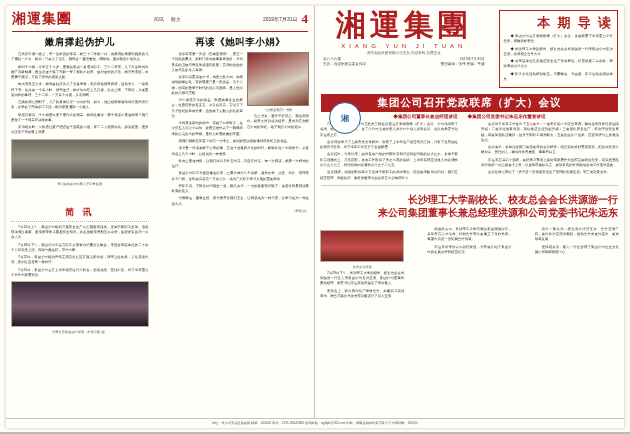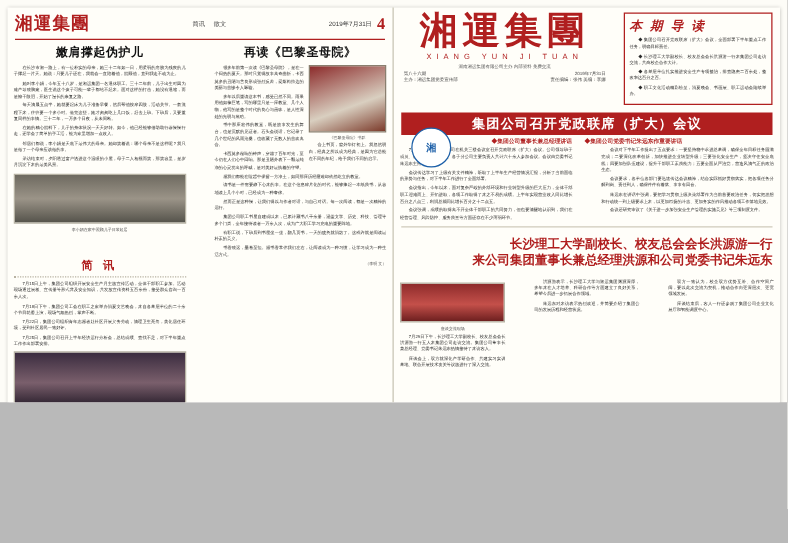--- a/index.html
+++ b/index.html
@@ -1,17 +1,17 @@
 <!DOCTYPE html>
 <html><head>
 <meta charset="utf-8">
 <style>
   html,body{margin:0;padding:0;background:#b9b9b9;}
   body{font-family:"Liberation Sans", sans-serif;}
-  #page{position:relative;width:630px;height:322px;background:#fdfcf7;overflow:hidden;}
+  #page{position:relative;width:630px;height:432px;background:#fdfcf7;overflow:hidden;}
   .sheet{position:absolute;top:6px;left:6px;width:618px;height:422px;background:#fffef9;box-shadow:0 0 3px rgba(0,0,0,.25);}
   
   .pageL{position:absolute;left:0;top:0;width:309px;height:422px;border-right:1px solid #c8c4b4;box-sizing:border-box;padding:0;}
   .pageR{position:absolute;left:309px;top:0;width:309px;height:422px;box-sizing:border-box;}
   .masthead{display:flex;align-items:center;height:22px;padding:2px 6px 0 6px;}
   .mast-title{font-family:"Liberation Serif",serif;font-weight:bold;font-size:14px;color:#b01f1f;letter-spacing:1px;}
   .mast-mid{flex:1;text-align:center;font-size:5px;color:#444;}
   .mast-date{font-size:5px;color:#333;padding-right:4px;}
   .mast-num{font-family:"Liberation Serif",serif;font-size:13px;color:#b01f1f;font-weight:bold;}
   .rule{height:1px;background:#b01f1f;margin:1px 6px 2px 6px;}
@@ -30,21 +30,21 @@
   .photo-grp{background:linear-gradient(180deg,#6e6a60,#9b9488 50%,#55534b);}
   .photo-red{background:linear-gradient(180deg,#8e2b2b,#c4504a 55%,#6d1f1f);}
   
   .r-mast{text-align:center;padding-top:4px;}
   .r-title{font-family:"Liberation Serif",serif;font-size:30px;font-weight:bold;color:#b01f1f;letter-spacing:4px;line-height:1;}
   .r-pinyin{font-size:6px;color:#b01f1f;letter-spacing:4px;margin-top:3px;}
   .r-sub{font-size:3.6px;color:#555;margin-top:2px;line-height:1.5;}
   .r-meta{display:flex;justify-content:space-between;font-size:3.6px;color:#444;padding:1px 8px 0;}
   .logo{position:absolute;left:14px;top:96px;width:30px;height:30px;border-radius:50%;border:1.5px solid #1c5fa8;display:flex;align-items:center;justify-content:center;color:#1c5fa8;font-size:8px;font-family:"Liberation Serif",serif;font-weight:bold;background:#fff;}
   .box-notice{border:1px solid #b01f1f;margin:4px 6px 0 6px;padding:3px 4px;}
-  .notice-t{font-size:10px;color:#b01f1f;font-family:"Liberation Serif",serif;font-weight:bold;text-align:left;letter-spacing:2px;margin-bottom:2px;font-style:italic;}
+  .notice-t{font-size:13px;color:#b01f1f;font-family:"Liberation Serif",serif;font-weight:bold;text-align:right;letter-spacing:2px;margin-bottom:2px;}
   .banner{background:#b01f1f;color:#fff;text-align:center;font-family:Liberation Sans, sans-serif;font-weight:bold;font-size:10.5px;letter-spacing:1px;margin:6px 6px 2px;padding:2px 0;}
   .subbanner{display:flex;justify-content:center;gap:10px;font-size:4.6px;color:#b01f1f;font-weight:bold;margin-bottom:3px;}
   .bottom-title{font-family:Liberation Serif, serif;font-size:10px;font-weight:bold;color:#b01f1f;text-align:right;line-height:1.35;margin:7px 6px;}
   .footer{position:absolute;bottom:0;left:0;width:618px;border-top:1px solid #c9c4b5;font-size:3.2px;color:#555;text-align:center;padding:2px 0 3px;background:#fffef9;}
 </style>
 </head>
 <body>
 
 <div id="page">
   <div class="sheet">
@@ -83,21 +83,21 @@
             <p>7月15日上午，集团公司组织开展安全生产月主题宣传活动，全体干部职工参加。活动现场通过展板、宣传册等形式普及安全知识，共发放宣传资料五百余份，接受群众咨询一百余人次。</p>
             <p>7月18日下午，集团公司工会在职工之家举办消夏文艺晚会，来自各基层单位的二十余个节目轮番上演，现场气氛热烈，掌声不断。</p>
             <p>7月22日，集团公司组织青年志愿者赴社区开展义务劳动，清理卫生死角，美化居住环境，受到社区居民一致好评。</p>
             <p>7月25日，集团公司召开上半年经济运行分析会，总结成绩、查找不足，对下半年重点工作作出部署安排。</p>
           </div>
           <div class="imgbox photo-stage" style="height:44px"></div>
           <div class="cap">消夏文艺晚会演出现场（本报记者 摄）</div>
         </div>
 
         <div class="col">
-          <div class="hl">再读《巴黎圣母院》</div>
+          <div class="hl">再读《她叫李小娟》</div>
           <div style="display:flex;gap:4px;">
             <div style="flex:1.15;">
               <div class="body">
                 <p>很多年前第一次读《巴黎圣母院》，是在一个闷热的夏天。那时只觉得故事离奇曲折，卡西莫多的丑陋与善良形成强烈反差，爱斯梅拉达的美丽与悲惨令人唏嘘。</p>
                 <p>多年以后重读这本书，感受已然不同。雨果用他如椽巨笔，写的哪里只是一座教堂、几个人物，他写的是整个时代的良心与愚昧，是人性深处的光明与黑暗。</p>
                 <p>书中那座宏伟的教堂，既是故事发生的舞台，也是沉默的见证者。石头会说话，它记录了几个世纪的风雨沧桑，也收藏了无数人的悲欢离合。</p>
                 <p>卡西莫多敲响的钟声，穿越了百年时光，至今仍在人们心中回响。那是丑陋外表下一颗最纯净的心灵发出的呼喊，是对美好最执着的守望。</p>
               </div>
             </div>
             <div style="flex:1;">

